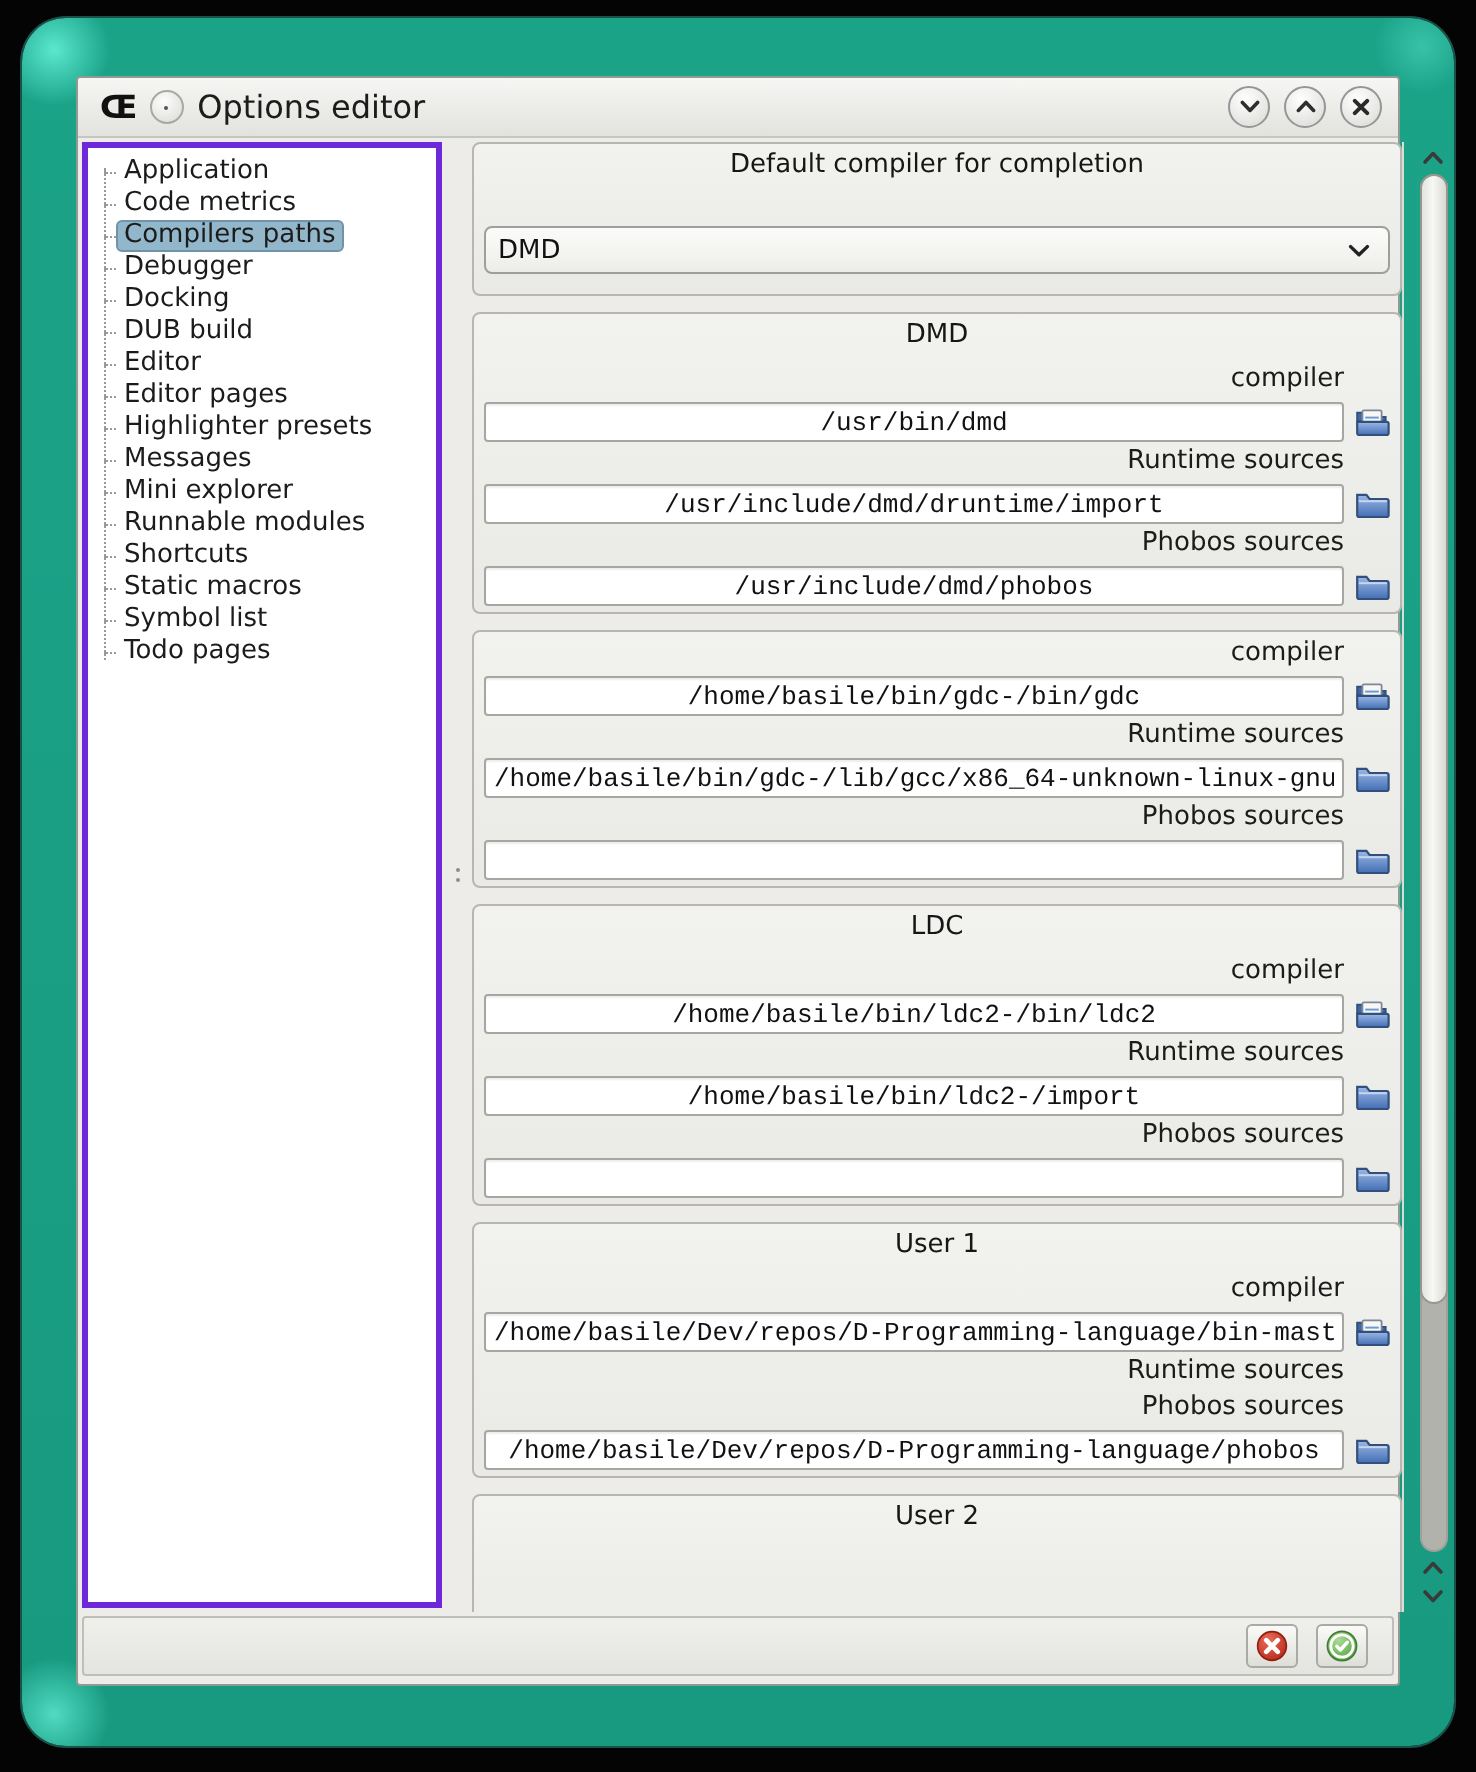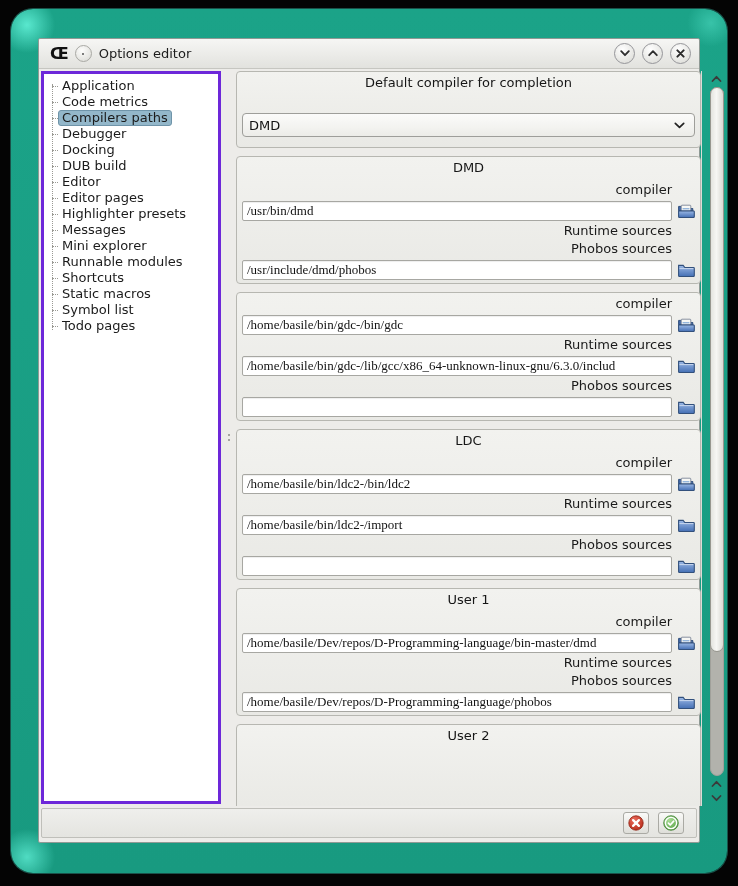--- a/index.html
+++ b/index.html
@@ -30,21 +30,21 @@
     background:linear-gradient(180deg,#f6f6f4 0%,#ebebe8 55%,#e2e2de 100%);
     border-bottom:1px solid #c6c6c1; border-radius:2px 2px 0 0;
   }
   .app-logo { font-size:16px; font-weight:700; color:#111; line-height:1; letter-spacing:-1px; }
   .menu-btn {
     width:17px; height:17px; border-radius:50%;
     background:radial-gradient(circle at 40% 32%,#fdfdfc,#d9d9d4);
     border:1px solid #a9a9a4; display:inline-flex; align-items:center; justify-content:center;
   }
   .menu-btn .dot { width:2px; height:2px; background:#555; border-radius:50%; }
-  .title { font-size:13px; color:#1c1c1c; }
+  .title { font-size:16px; color:#1c1c1c; }
   .tb-spacer { flex:1; }
   .winbtn {
     width:21px; height:21px; border-radius:50%;
     background:radial-gradient(circle at 40% 30%,#ffffff,#d8d8d3);
     border:1px solid #96969a; display:inline-flex; align-items:center; justify-content:center;
     cursor:default; padding:0;
   }
 
   
   .content { height:737px; flex:none; display:flex; }
@@ -88,22 +88,22 @@
     display:flex; align-items:center; padding:0 9px 0 6px; margin-bottom:7px;
   }
   .combo .combo-value { flex:1; font-size:13px; color:#111; }
 
   .field-label { width:calc(100% - 23px); text-align:right; font-size:13px; color:#1b1b1b;
     height:14px; line-height:14px; margin:3px 0 4px; }
   .fields > div:first-child .field-label, .field-block:first-child .field-label { margin-top:0; }
   .field-row { display:flex; align-items:center; gap:5px; }
   .path-input {
     flex:1; height:20px; border:1px solid #a7a7a2; border-radius:2px;
-    background:#fff; font-family:Liberation Serif, serif; font-size:13px; color:#111;
-    padding:0 4px; box-shadow:inset 0 1px 1px rgba(0,0,0,.07); min-width:0;
+    background:#fff; font-family:Liberation Mono, monospace; font-size:13px; color:#111;
+    padding:0 4px; box-shadow:inset 0 1px 1px rgba(0,0,0,.07); min-width:0;text-align:center;
   }
   .icon-btn { width:18px; height:15px; flex:none; display:inline-flex; }
 
   
   .vscroll { width:26px; flex:none; display:flex; flex-direction:column; align-items:center;
     padding:1px 2px 1px 6px; border-left:1px solid #dcdcd7; }
   .sb-btn { width:16px; height:14px; display:flex; align-items:center; justify-content:center; }
   .sb-track { flex:1; width:14px; background:#b2b2ac; border:1px solid #a0a09a;
     border-radius:7px; position:relative; margin:1px 0; }
   .sb-thumb { position:absolute; left:-1px; top:-1px; width:14px; height:82.3%;
@@ -260,20 +260,35 @@
     <path d="M1.6 2.4 h4.6 l1.6 2.1 h8 v2 H1.6 z" fill="#3f67a8" stroke="#32507c" stroke-width="1"></path>
     <rect x="4.2" y="1.2" width="9.6" height="7.6" rx="0.8" fill="#f7f7f4" stroke="#7d8798" stroke-width="0.9"></rect>
     <path d="M5.6 4.8 h6.8" stroke="#6b9bd2" stroke-width="1"></path>
     <path d="M1.6 6.9 h14.8 a0.9 0.9 0 0 1 0.9 0.9 v4.8 a0.9 0.9 0 0 1 -0.9 0.9 H2.5 a0.9 0.9 0 0 1 -0.9 -0.9 z" fill="url(#fldg2)" stroke="#32507c" stroke-width="1.1"></path>
   </svg>
                     </span>
     </div>
   </div>
                 <div class="field-block">
     <div class="field-label">Runtime sources</div>
+    <div class="field-row">
+      <input class="path-input" type="text" value="/usr/include/dmd/druntime/import" style="">
+      <span class="icon-btn">
+                      <svg width="18" height="15" viewBox="0 0 18 15">
+    <defs>
+                          <linearGradient id="fldg" x1="0" y1="0" x2="0" y2="1">
+      <stop offset="0" stop-color="#9cb9e6"></stop>
+                            <stop offset="1" stop-color="#446fb4"></stop>
+    </linearGradient>
+                        </defs>
+    <path d="M1.6 2.4 h4.6 l1.6 2.1 h8.6 a0.9 0.9 0 0 1 0.9 0.9 v7.2 a0.9 0.9 0 0 1 -0.9 0.9 H2.5 a0.9 0.9 0 0 1 -0.9 -0.9 z" fill="url(#fldg)" stroke="#32507c" stroke-width="1.1"></path>
+    <path d="M2.4 5.6 h14" stroke="rgba(255,255,255,0.55)" stroke-width="1"></path>
+  </svg>
+                    </span>
+    </div>
   </div>
                 <div class="field-block">
     <div class="field-label">Phobos sources</div>
     <div class="field-row">
       <input class="path-input" type="text" value="/usr/include/dmd/phobos" style="">
       <span class="icon-btn">
                       <svg width="18" height="15" viewBox="0 0 18 15">
     <defs>
                           <linearGradient id="fldg" x1="0" y1="0" x2="0" y2="1">
       <stop offset="0" stop-color="#9cb9e6"></stop>

